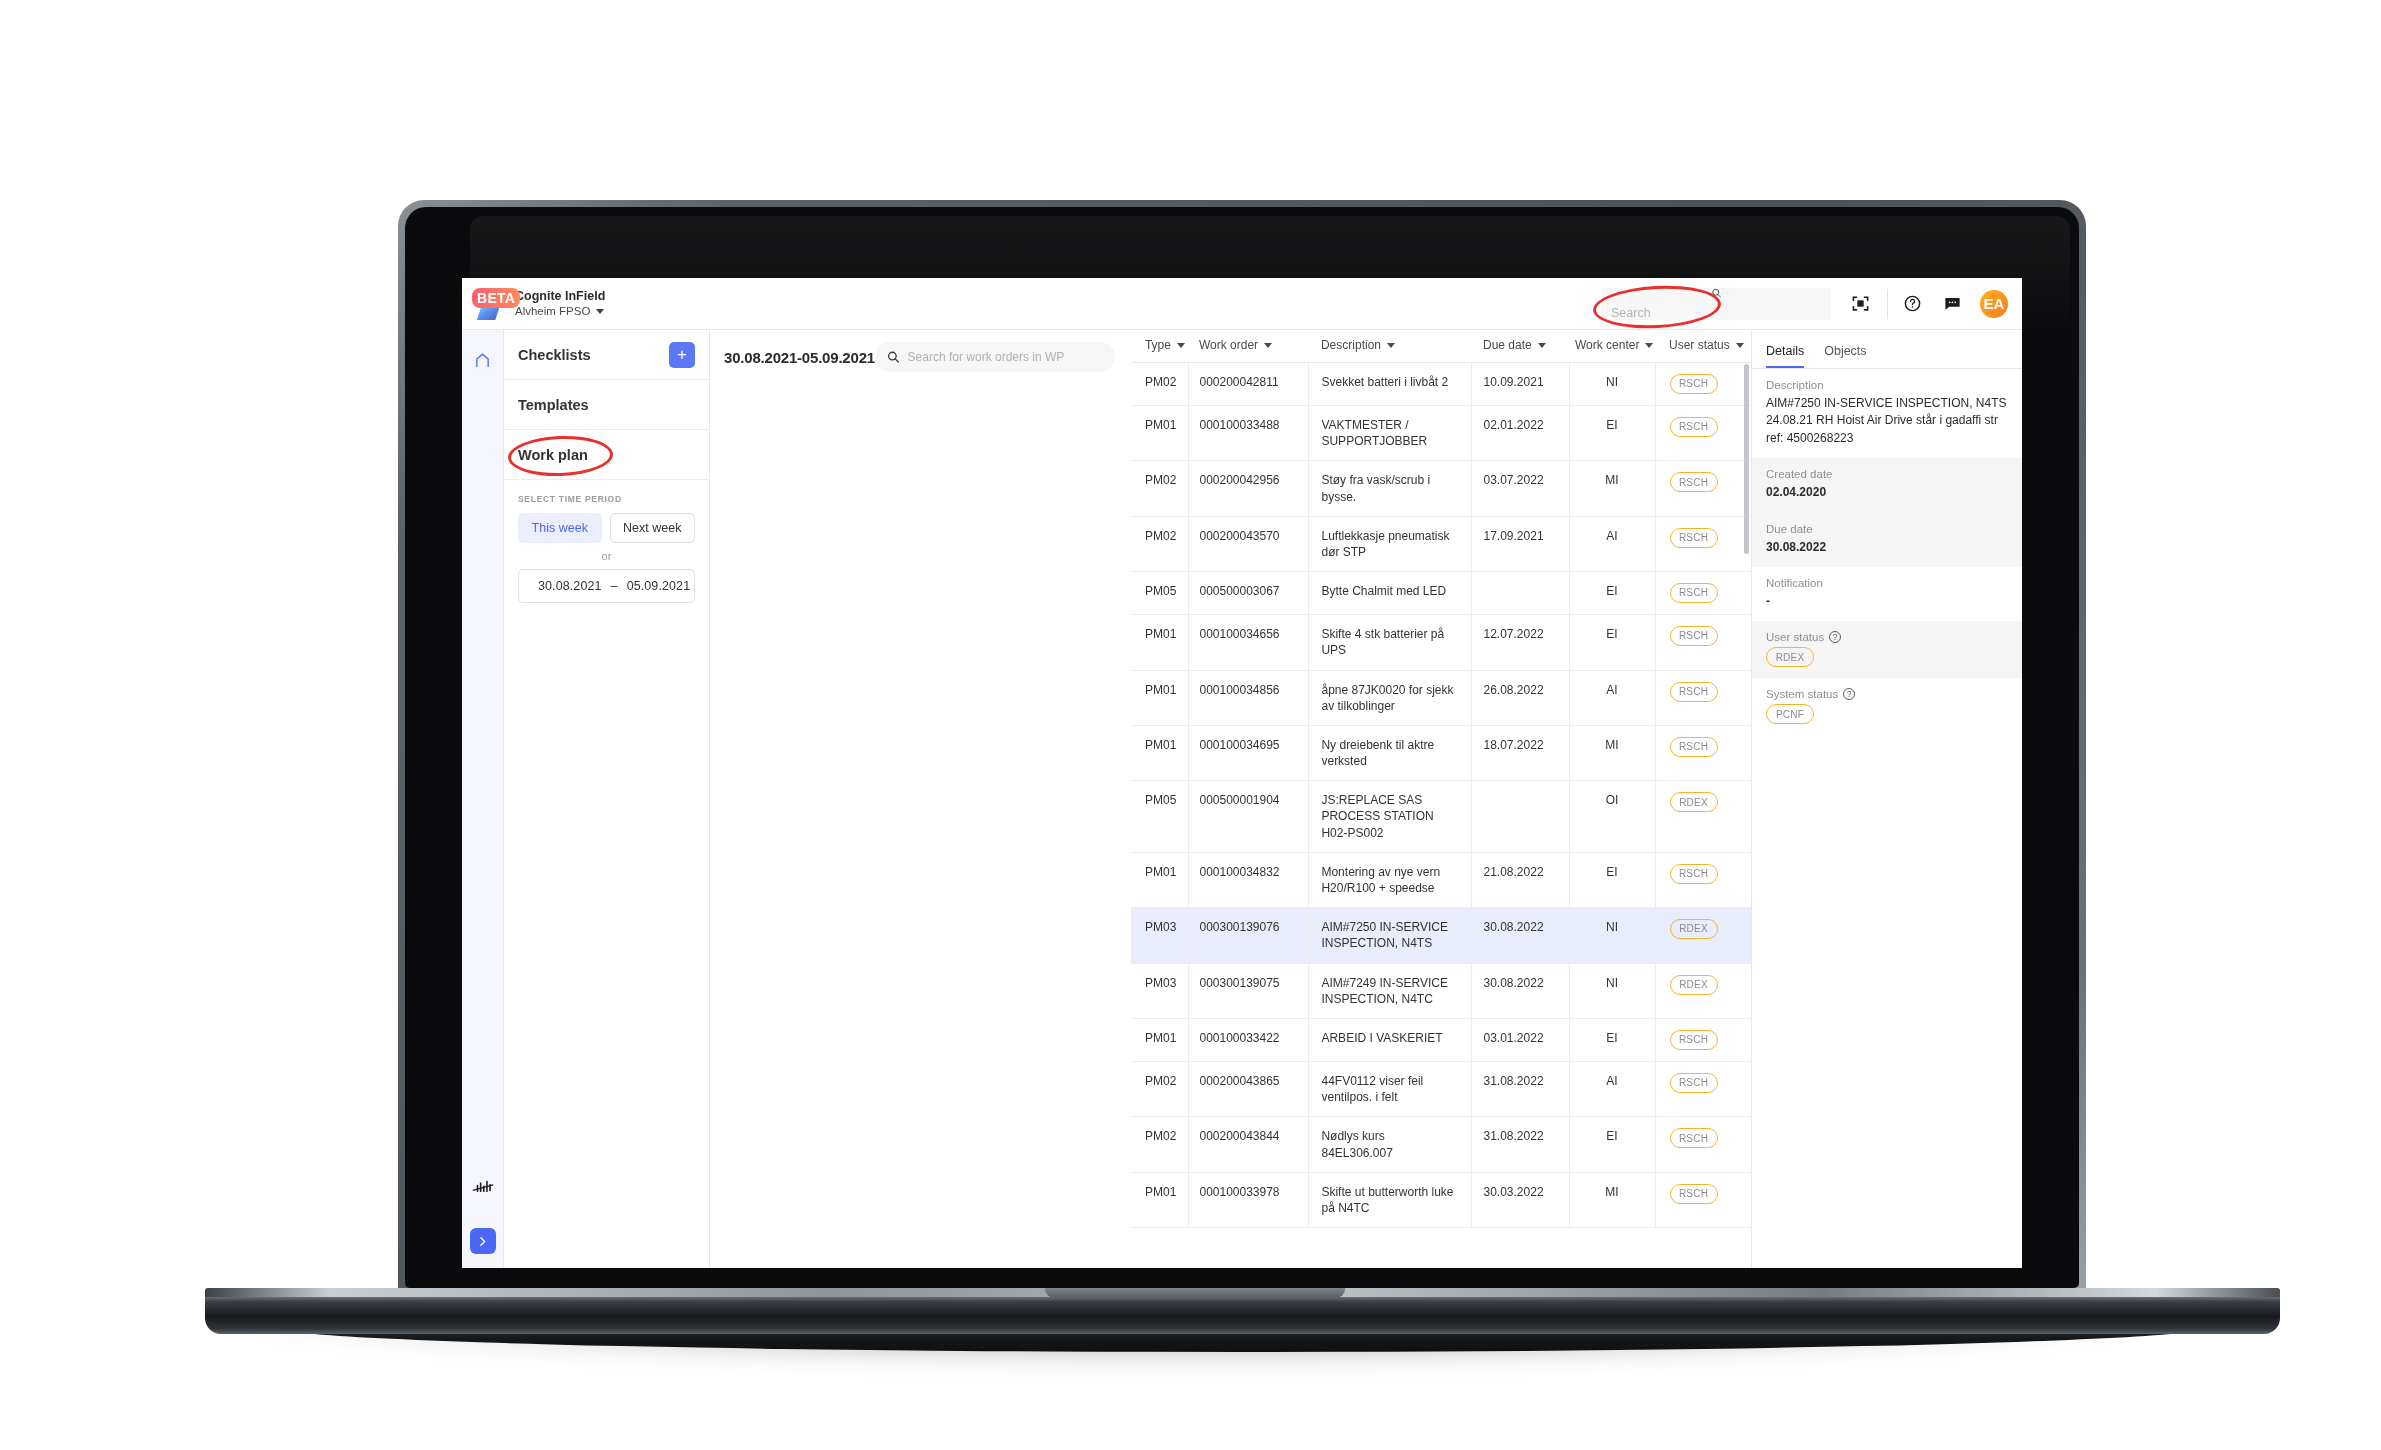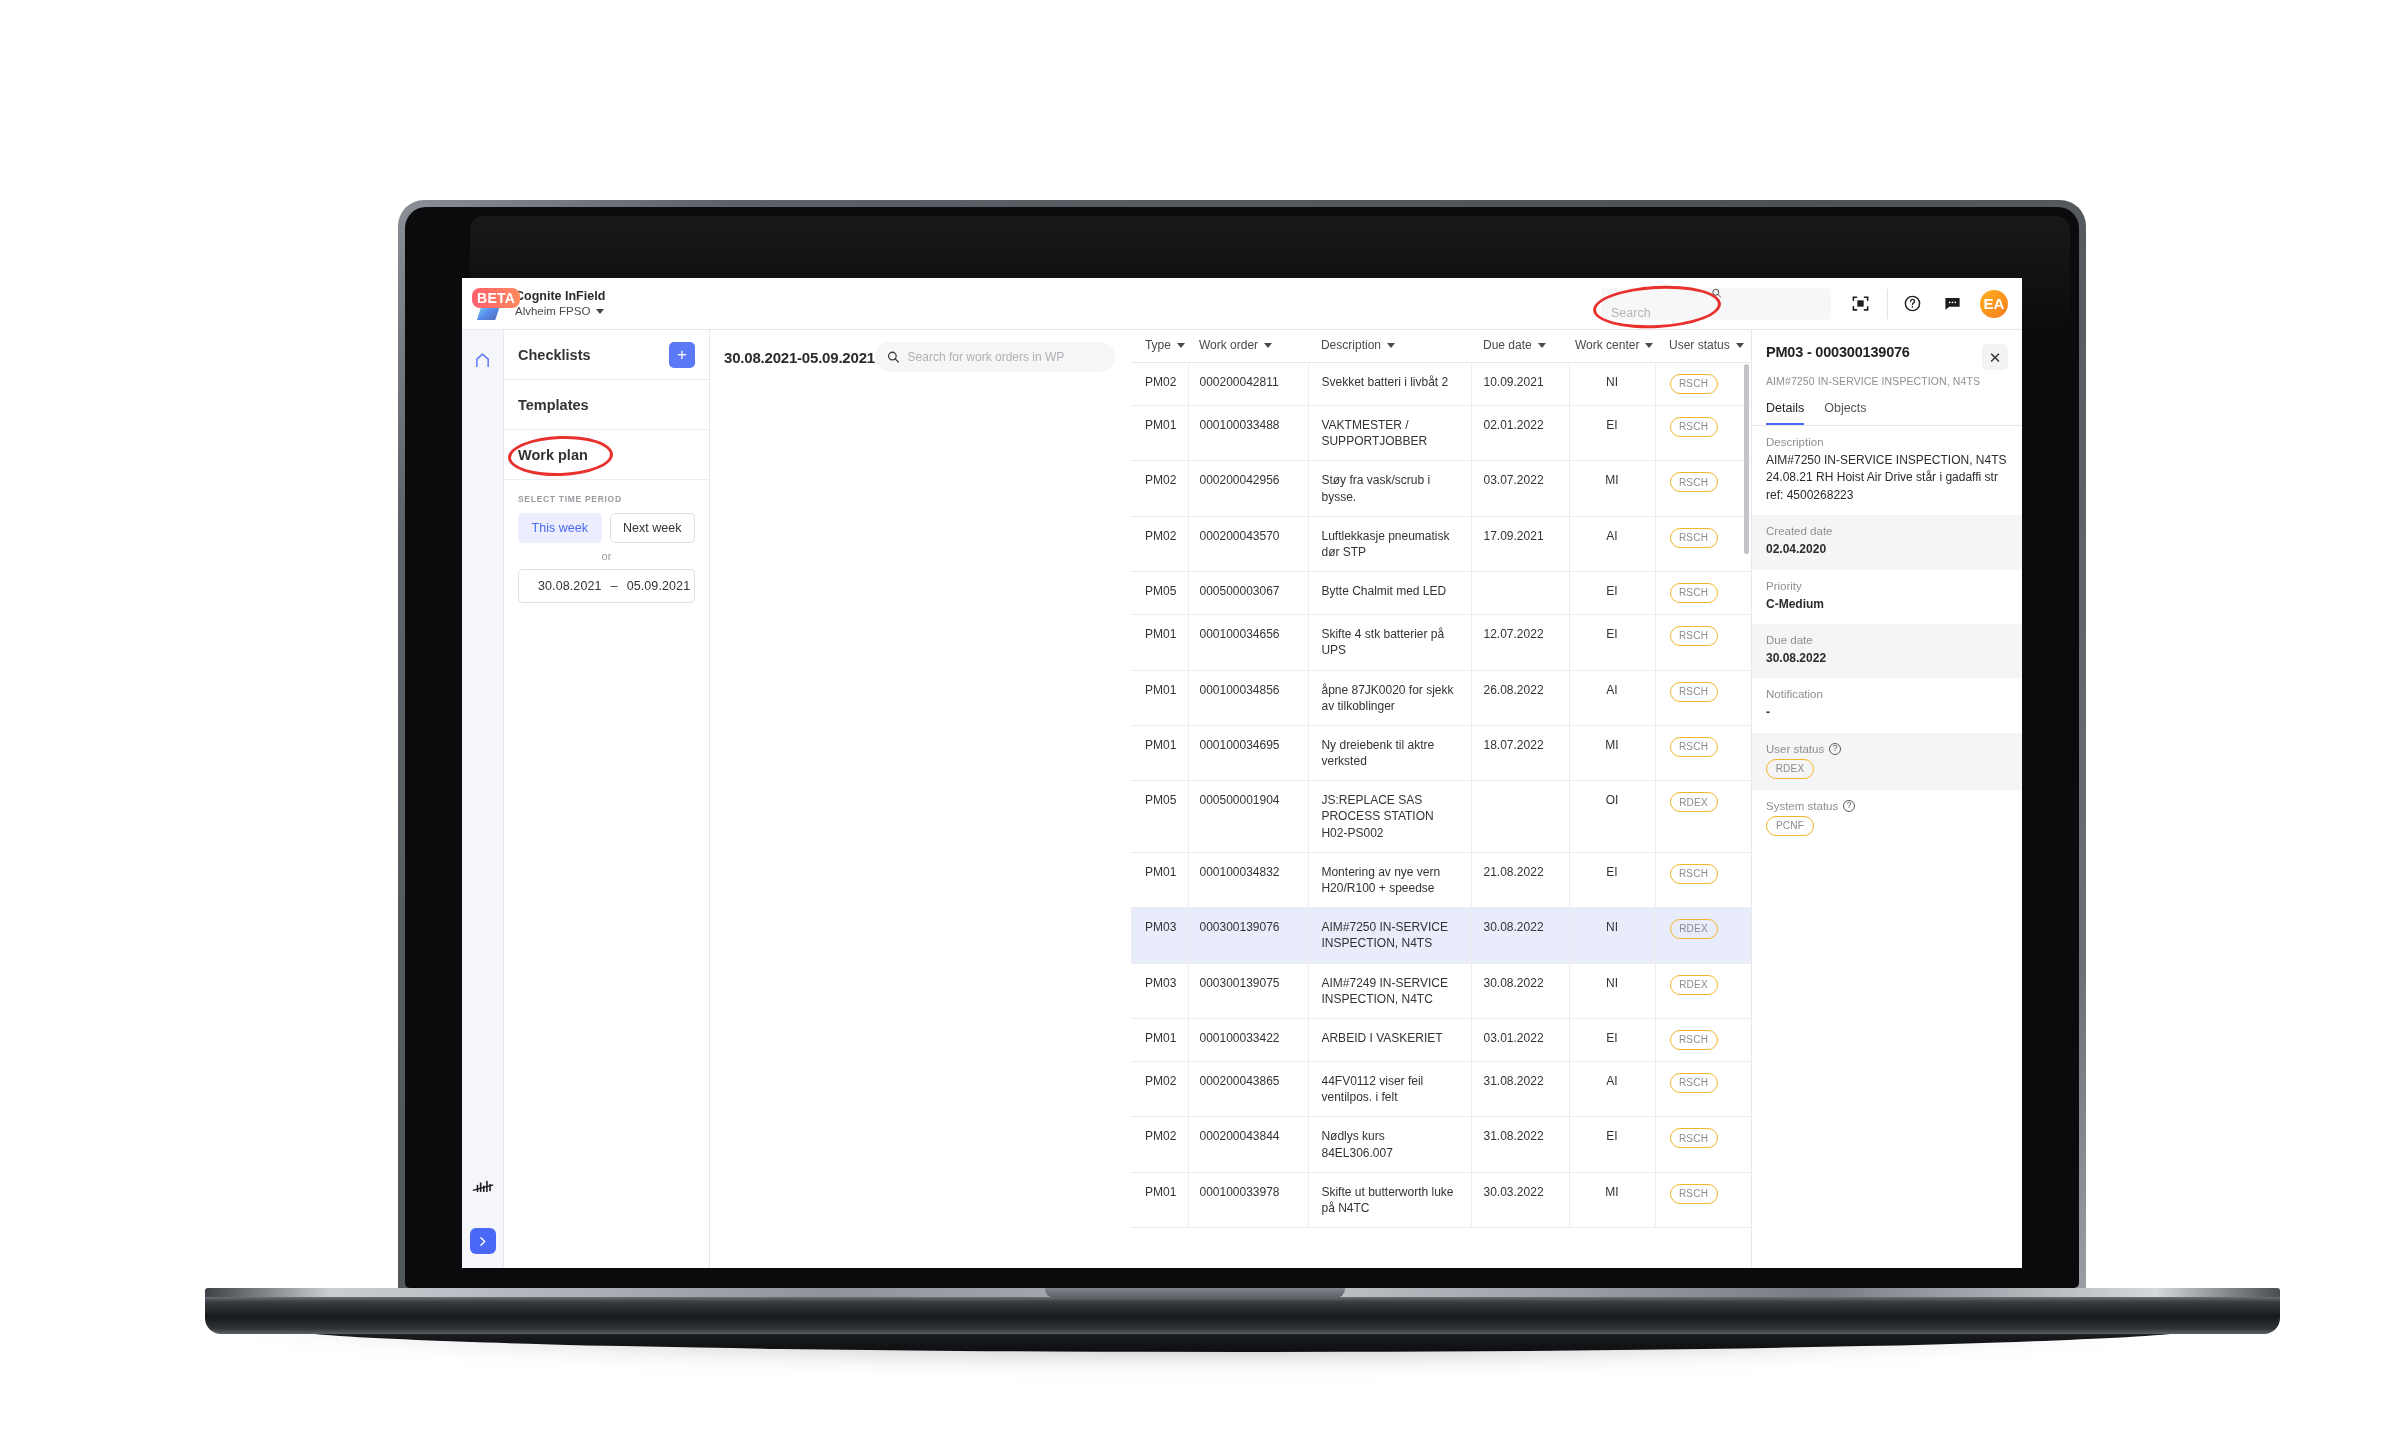--- a/index.html
+++ b/index.html
@@ -578,49 +578,36 @@
                   <td class="col-wc">MI</td>
                   <td class="col-us"><span class="pill">RSCH</span></td>
                 </tr>
               </tbody>
           </table>
           <div id="table-scrollbar"></div>
         </div>
       </div>
 
       <div id="details">
-        <div id="details-head">
-          <div class="dh-top">
-            <div id="detail-title">PM03 - 000300139076</div>
-            <div id="close-detail">✕</div>
-          </div>
-          <div id="detail-sub">AIM#7250 IN-SERVICE INSPECTION, N4TS</div>
-        </div>
         <div id="detail-tabs">
           <div class="dtab active">Details</div>
           <div class="dtab">Objects</div>
         </div>
         <div id="detail-fields">
             <div class="dfield">
               <div class="dlabel">
                 <span>Description</span>
               </div>
               <div class="dvalue normal">AIM#7250 IN-SERVICE INSPECTION, N4TS 24.08.21 RH Hoist Air Drive står i gadaffi str ref: 4500268223</div>
             </div>
             <div class="dfield alt">
               <div class="dlabel">
                 <span>Created date</span>
               </div>
               <div class="dvalue">02.04.2020</div>
-            </div>
-            <div class="dfield">
-              <div class="dlabel">
-                <span>Priority</span>
-              </div>
-              <div class="dvalue">C-Medium</div>
             </div>
             <div class="dfield alt">
               <div class="dlabel">
                 <span>Due date</span>
               </div>
               <div class="dvalue">30.08.2022</div>
             </div>
             <div class="dfield">
               <div class="dlabel">
                 <span>Notification</span>

